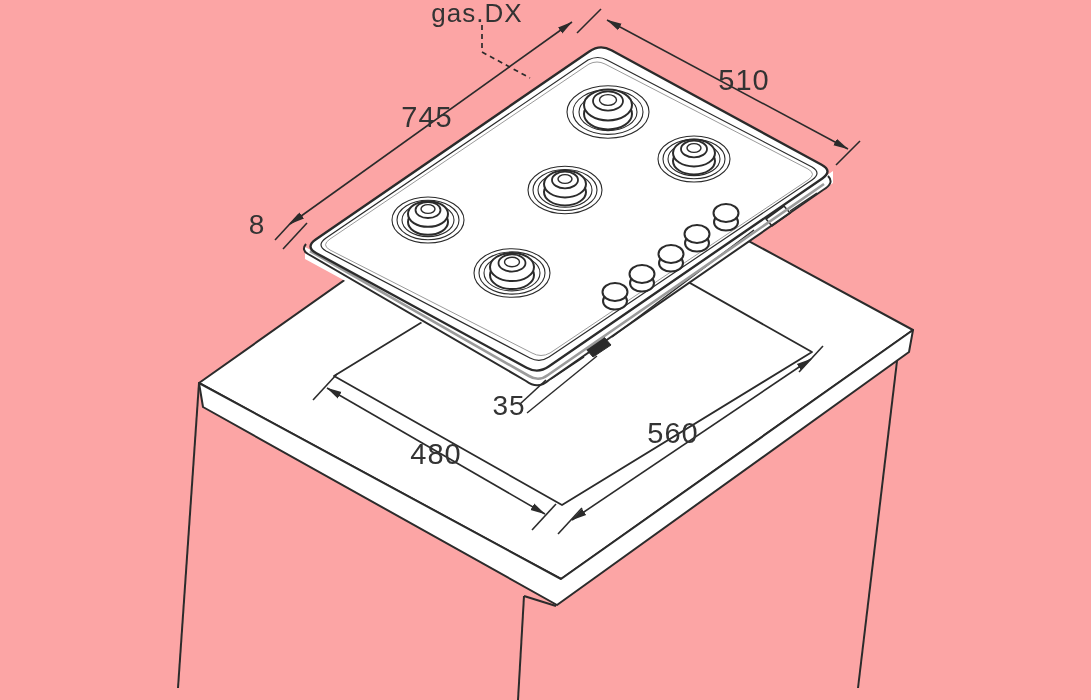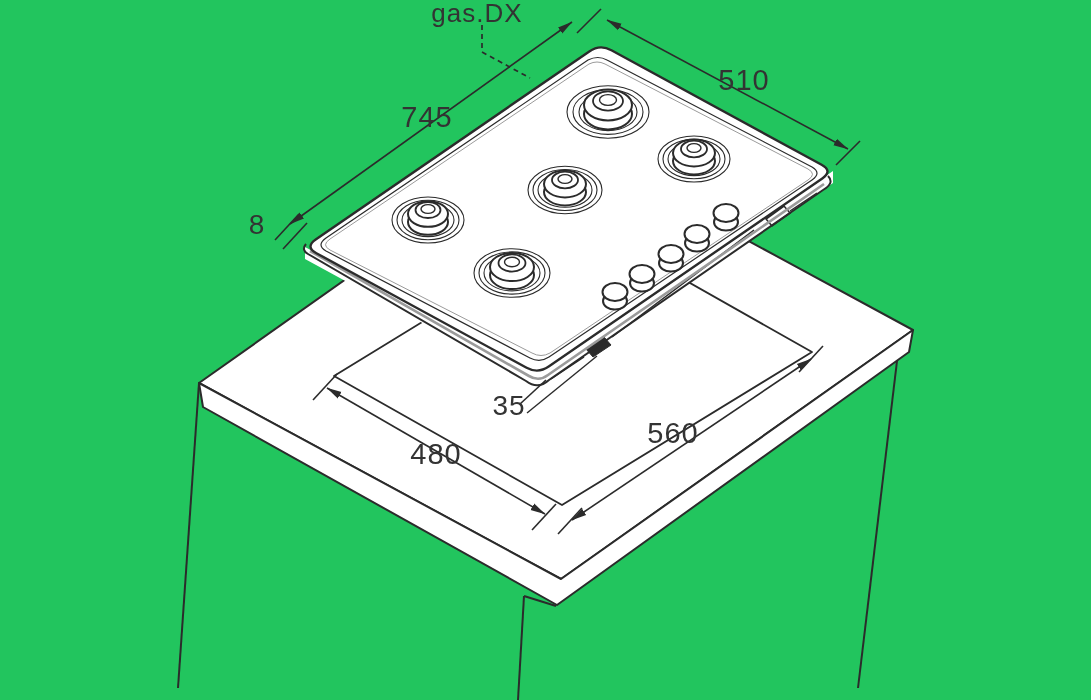--- a/index.html
+++ b/index.html
@@ -1,16 +1,16 @@
 <!DOCTYPE html>
 <html><head>
 <meta charset="utf-8">
 <style>
   html,body{margin:0;padding:0;background:#fff;}
-  .stage{width:1091px;height:700px;position:relative;background:#22c55e;overflow:hidden;
+  .stage{width:1091px;height:700px;position:relative;background:#fca5a5;overflow:hidden;
          font-family:"Liberation Sans","DejaVu Sans",sans-serif;}
   svg{display:block;}
   text{font-family:"Liberation Sans","DejaVu Sans",sans-serif;fill:#333;letter-spacing:1px;}
   .dim-label{font-size:29px;}
   .dim-label-sm{font-size:28px;}
   .gas-label{font-size:26px;}
 </style>
 </head>
 <body>
 

